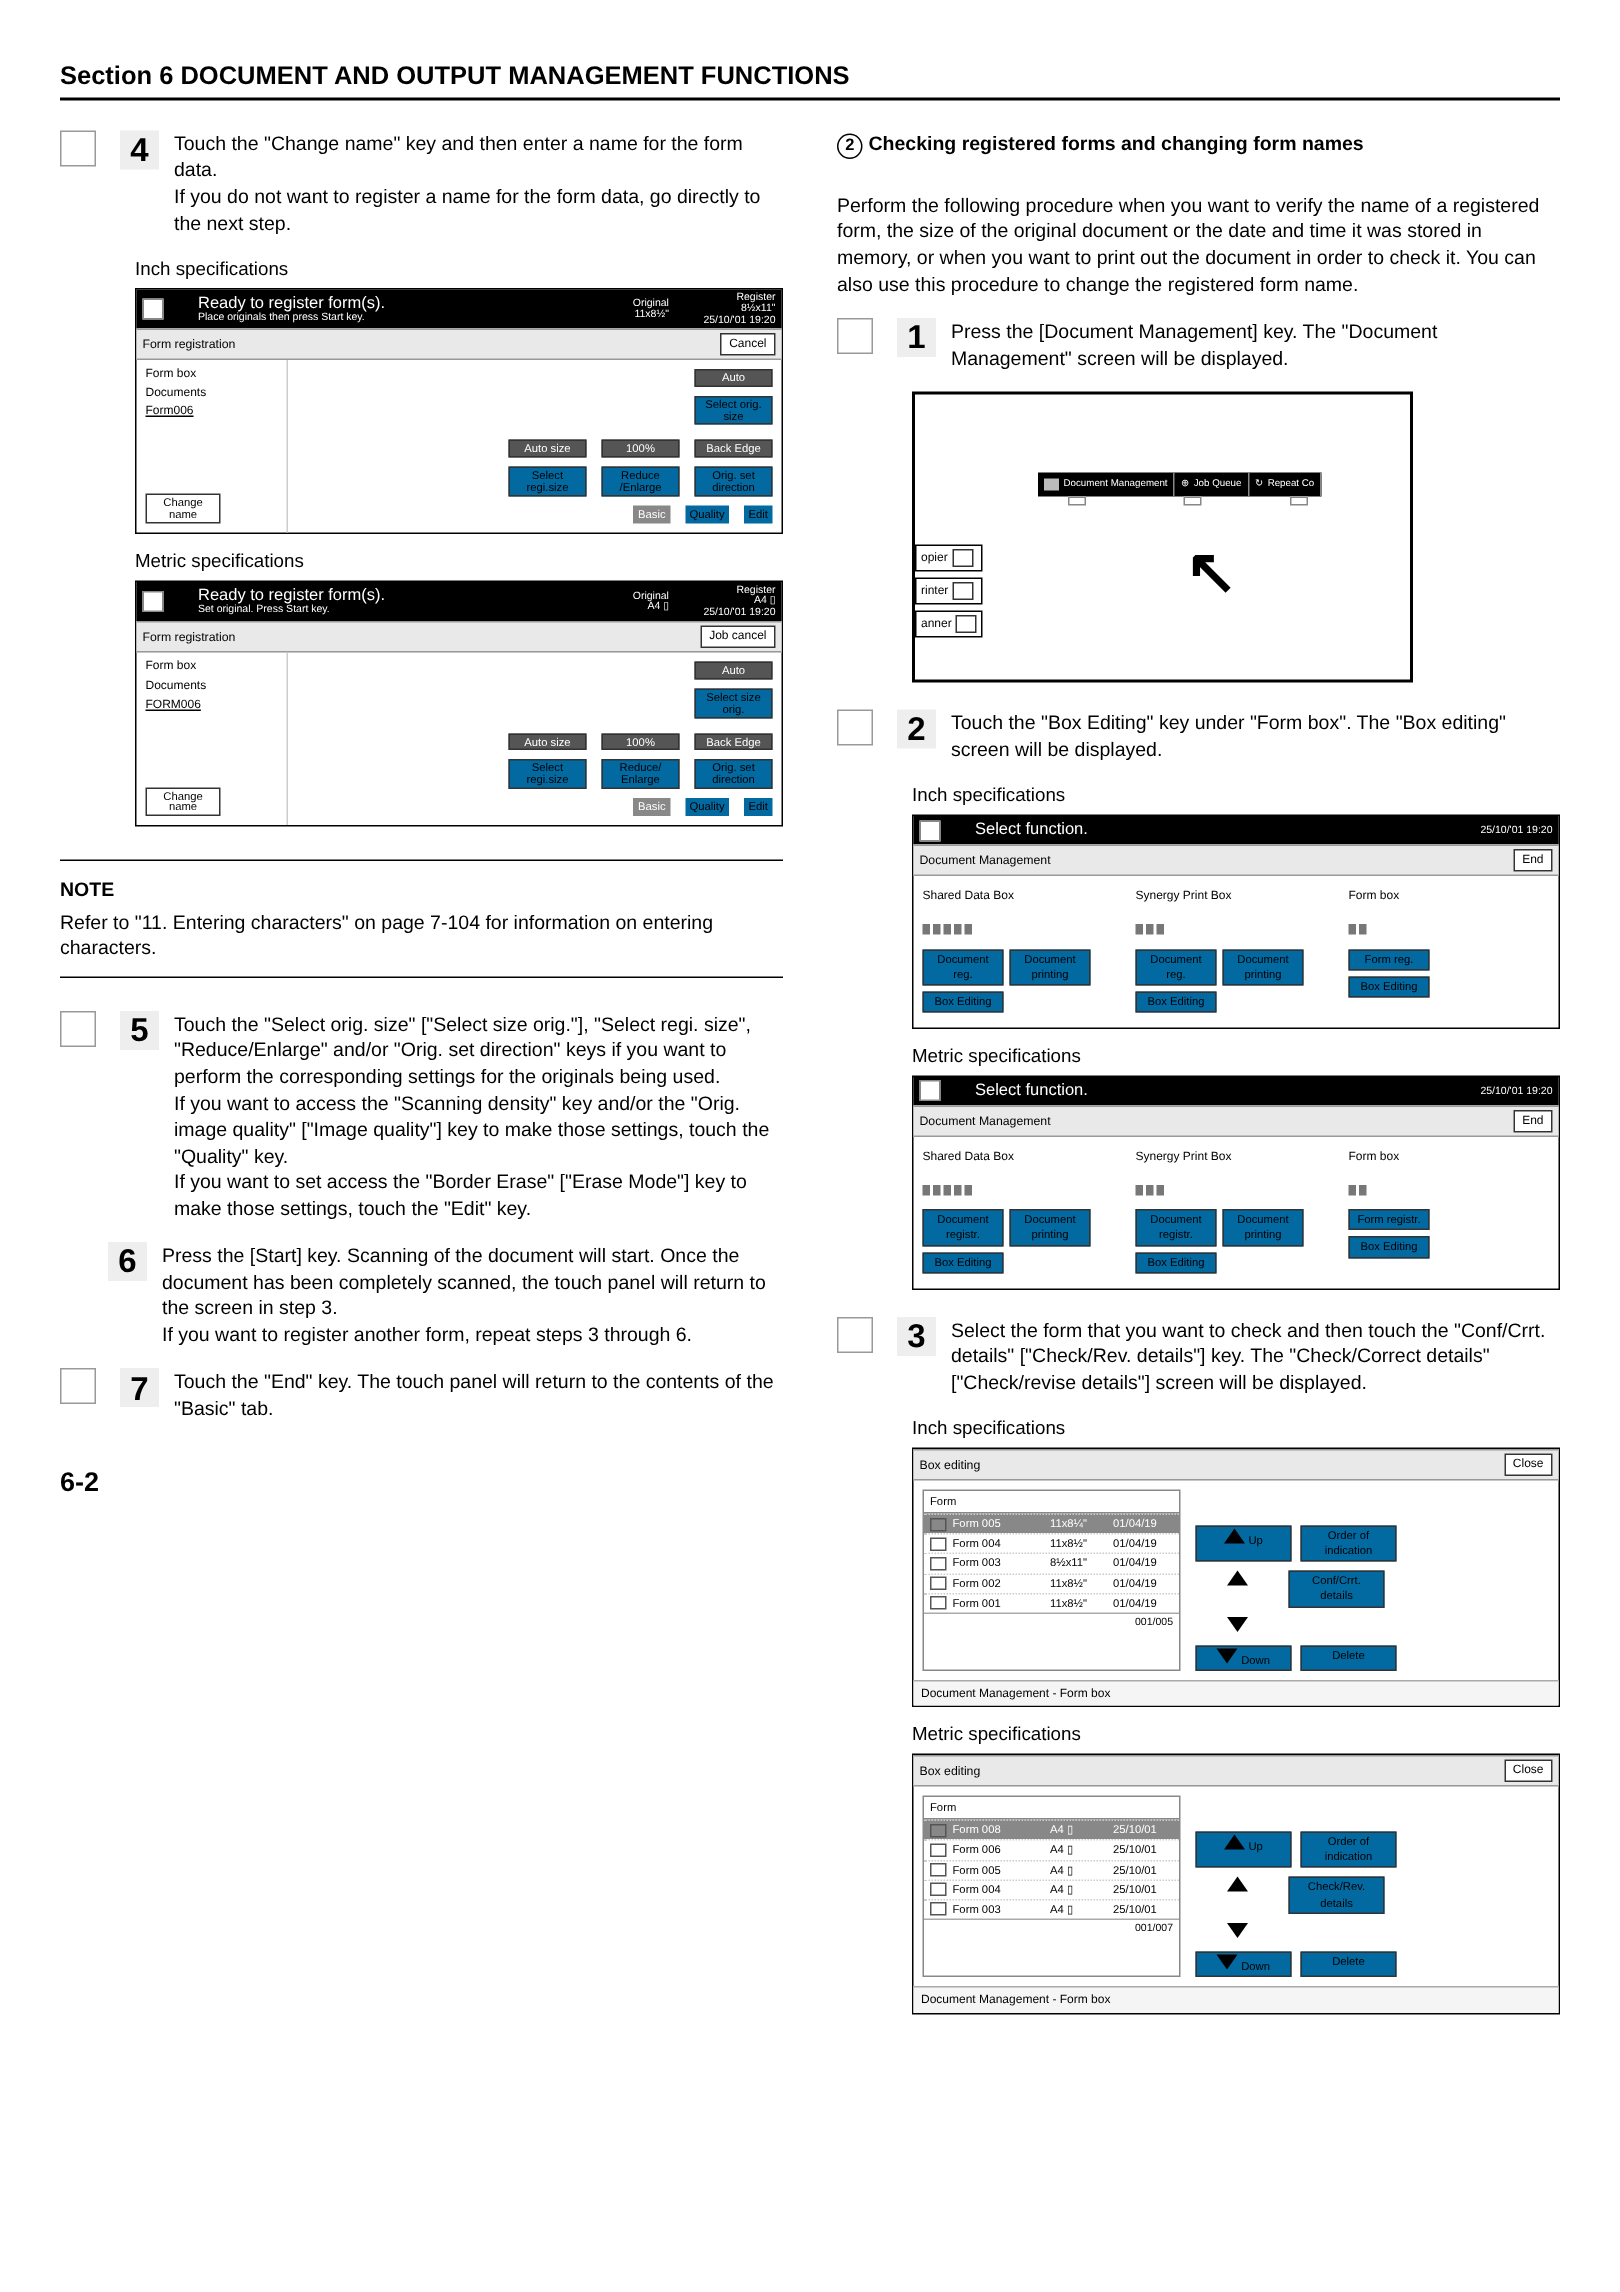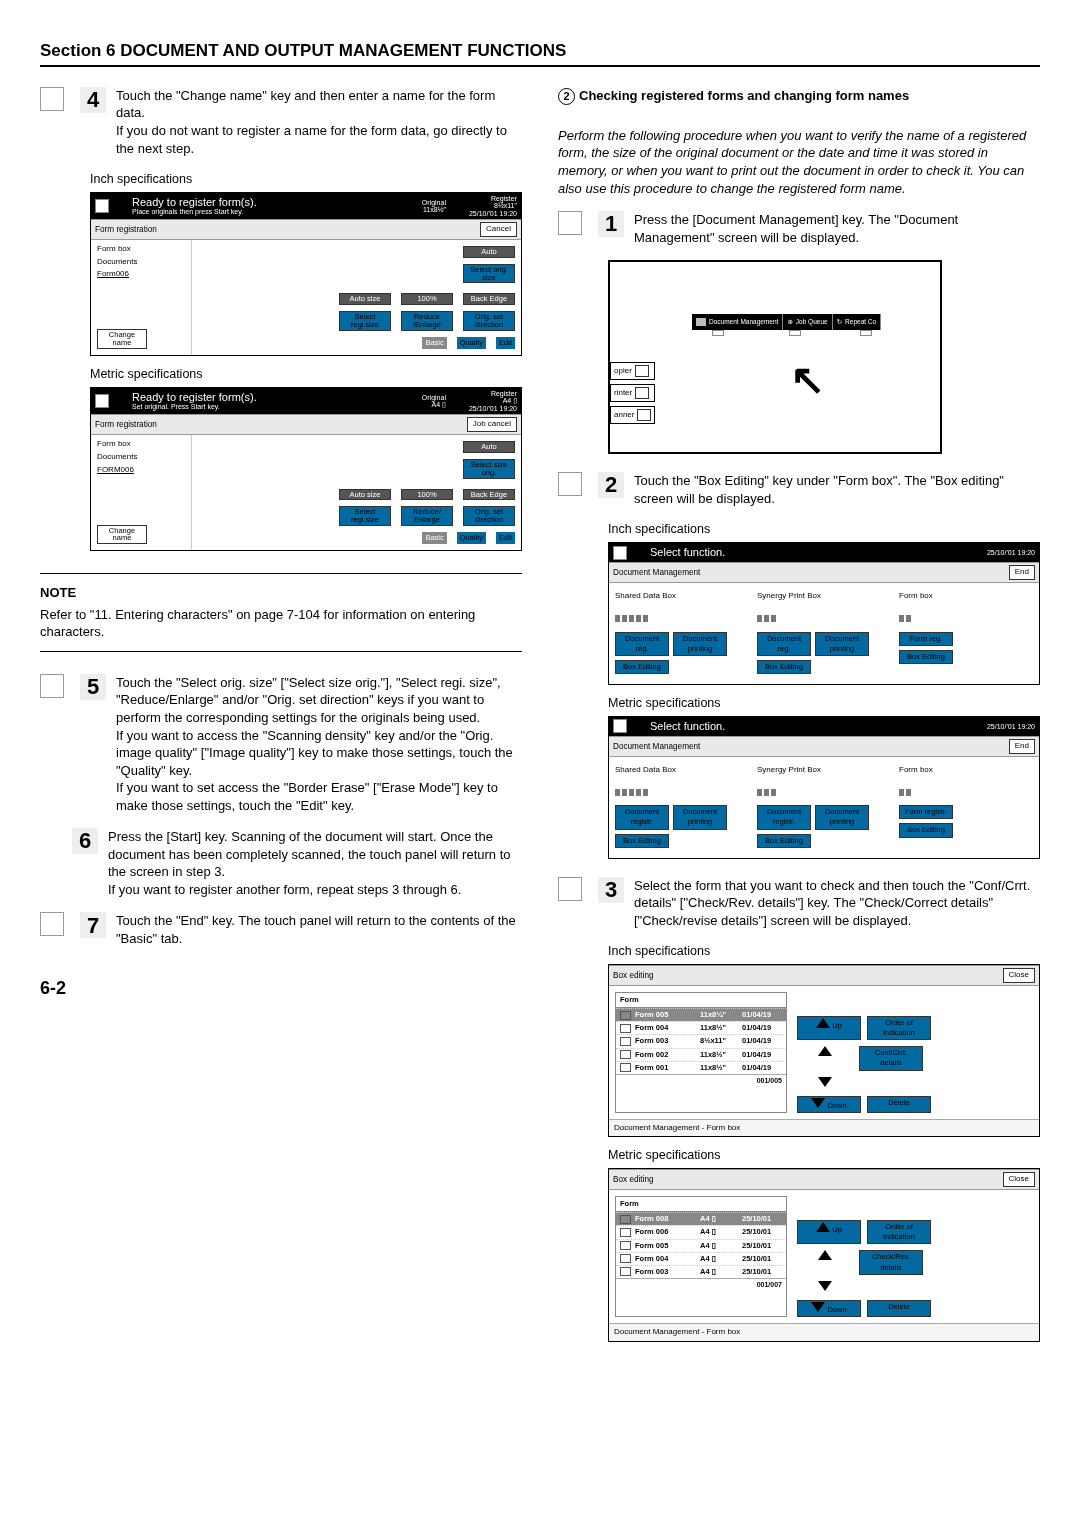--- a/index.html
+++ b/index.html
@@ -43,21 +43,21 @@
   .sf-cols { display: flex; gap: 8px; justify-content: space-between; }
   .sf-col { flex: 1; display: flex; flex-direction: column; gap: 4px; }
   .sf-head { font-size: 8px; margin-bottom: 4px; }
   .sf-btns { display: flex; gap: 4px; flex-wrap: wrap; }
   .sf-btns .btn-sm { width: 46px; }
   .sf-icon { height: 18px; display: flex; align-items: center; gap: 2px; }
   .doticon { width: 5px; height: 7px; background: #777; display: inline-block; }
   
   
   .be-body { padding: 6px; display: flex; gap: 10px; }
-  .be-list { border: 1px solid #888; width: 170px; font-size: 7.5px; font-weight: bold; }
+  .be-list { border: 1px solid #888; width: 170px; font-size: 7.5px; }
   .be-list-head { border-bottom: 1px solid #888; padding: 2px 4px; }
   .be-row { display: flex; gap: 4px; padding: 1px 4px; align-items: center; border-top: 1px dotted #ccc; }
   .be-row.sel { background: #888; color: #fff; }
   .be-row .ic { width: 9px; height: 7px; border: 1px solid #555; display: inline-block; }
   .be-row .nm { flex: 1; }
   .be-row .sz { width: 38px; }
   .be-row .dt { width: 40px; }
   .be-count { text-align: right; font-size: 7px; padding: 1px 4px; border-top: 1px solid #aaa; }
   .be-ctrl { display: flex; flex-direction: column; gap: 6px; width: 160px; margin-top: 24px; }
   .be-ctrl-row { display: flex; gap: 6px; }
@@ -252,21 +252,21 @@
     </div>
 
     <div class="page-num">6-2</div>
   </div>
 
   <div class="col">
 
     <div class="subhead">
       <span class="circ-num">2</span><span>Checking registered forms and changing form names</span>
     </div>
-    <div style="margin-bottom:14px;font-style:italic;">Perform the following procedure when you want to verify the name of a registered form, the size of the original document or the date and time it was stored in memory, or when you want to print out the document in order to check it. You can also use this procedure to change the registered form name.</div>
+    <div style="margin-bottom:14px;">Perform the following procedure when you want to verify the name of a registered form, the size of the original document or the date and time it was stored in memory, or when you want to print out the document in order to check it. You can also use this procedure to change the registered form name.</div>
 
     <div class="step">
       <span class="note-icon"></span>
       <div class="step-num">1</div>
       <div class="step-body">
           <div>Press the [Document Management] key. The "Document Management" screen will be displayed.</div>
         </div>
     </div>
 
     <div style="margin-left:50px;margin-bottom:18px">

